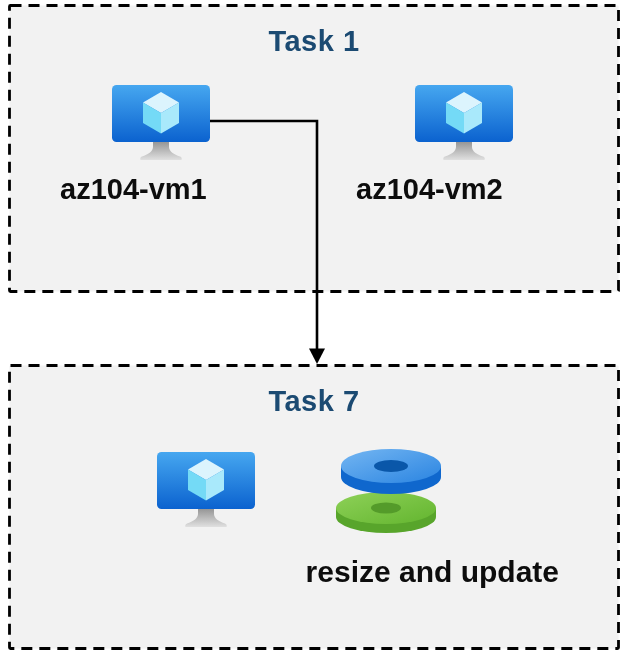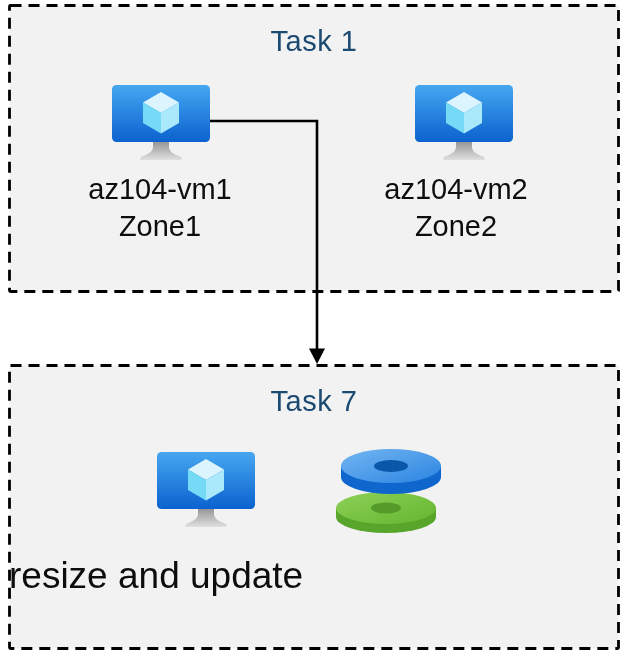--- a/index.html
+++ b/index.html
@@ -2,47 +2,47 @@
 <html style="--title-text: #1b4a72; --label-text: #0d0d0d; --box-fill: #f2f2f2; --box-border: #000000; --arrow: #000000; --vm-screen-top: #46a7f0; --vm-screen-bottom: #0b62cf; --cube-top: #dcf4fd; --cube-left: #74daf6; --cube-right: #a9e9fb; --disk-blue-top: #2a84e1; --disk-blue-side: #0f67cd; --disk-blue-hole: #0a57a9; --disk-green-top: #6bbd37; --disk-green-side: #58a52b; --disk-green-hole: #549b2a;"><head>
 <meta charset="utf-8">
 <style>
   html, body { margin: 0; padding: 0; }
   body {
     width: 628px; height: 654px;
     background: #ffffff;
     font-family: "Liberation Sans", sans-serif;
     overflow: hidden;
   }
-  .canvas { position: relative; width: 536px; height: 654px; }
+  .canvas { position: relative; width: 536px; height: 654px; font-weight: bold; }
   .layer { position: absolute; left: 0; top: 0; }
   .abs { position: absolute; }
   .task-title {
     position: absolute;
     width: 610px; left: 9px;
     text-align: center;
     font-size: 29px; line-height: 34px;
     color: var(--title-text, #1b4a72);
     letter-spacing: 0.5px;
   }
   .title-1 { top: 24px; }
   .title-2 { top: 384px; }
   .vm-label {
     position: absolute;
     width: 200px;
-    text-align: center;
+    text-align: left;
     font-size: 29px; line-height: 37px;
     color: var(--label-text, #0d0d0d);
   }
   .label-vm1 { left: 60px; top: 171px; }
   .label-vm2 { left: 356px; top: 171px; }
   .caption {
     position: absolute;
     left: 9px; top: 555px; width: 550px;
-    text-align: left;
-    font-size: 37px;
+    text-align: right;
+    font-size: 30px;
     color: var(--label-text, #0d0d0d);
   }
 </style>
 </head>
 <body>
 
 <div class="canvas">
 
   <svg width="0" height="0" style="position:absolute" aria-hidden="true">
     <defs>
@@ -89,26 +89,24 @@
     <rect x="0" y="0" width="98" height="57" rx="4.5" fill="url(#gScreen)"></rect>
     <g>
       <polygon points="49,7 67,17.5 49,28 31,17.5" fill="#dcf4fd"></polygon>
       <polygon points="31,17.5 49,28 49,48.5 31,38" fill="#74daf6"></polygon>
       <polygon points="67,17.5 67,38 49,48.5 49,28" fill="#a9e9fb"></polygon>
     </g>
   </svg>
 
   <div class="vm-label label-vm1">
     <div>az104-vm1</div>
-    <div>Zone1</div>
   </div>
 
   <div class="vm-label label-vm2">
     <div>az104-vm2</div>
-    <div>Zone2</div>
   </div>
 
   <div class="task-title title-2">Task 7</div>
 
   <svg class="abs" style="left:157px;top:452px" width="98" height="76" viewBox="0 0 98 76">
     <path d="M41 55 H57 V62 C57 66.5 62 69.5 68 71.5 Q70.5 72.5 69.5 75 H28.5 Q27.5 72.5 30 71.5 C36 69.5 41 66.5 41 62 Z" fill="url(#gStand)"></path>
     <rect x="0" y="0" width="98" height="57" rx="4.5" fill="url(#gScreen)"></rect>
     <g>
       <polygon points="49,7 67,17.5 49,28 31,17.5" fill="#dcf4fd"></polygon>
       <polygon points="31,17.5 49,28 49,48.5 31,38" fill="#74daf6"></polygon>

